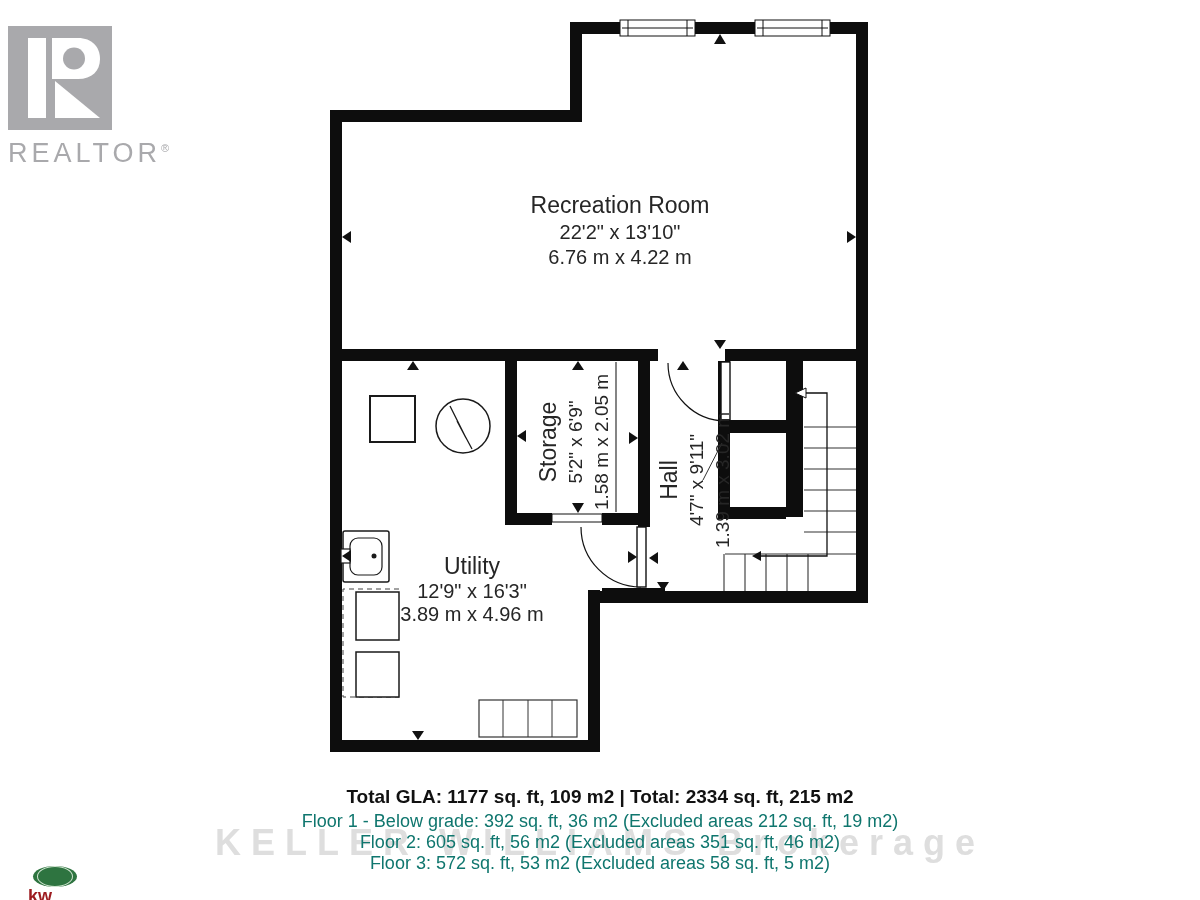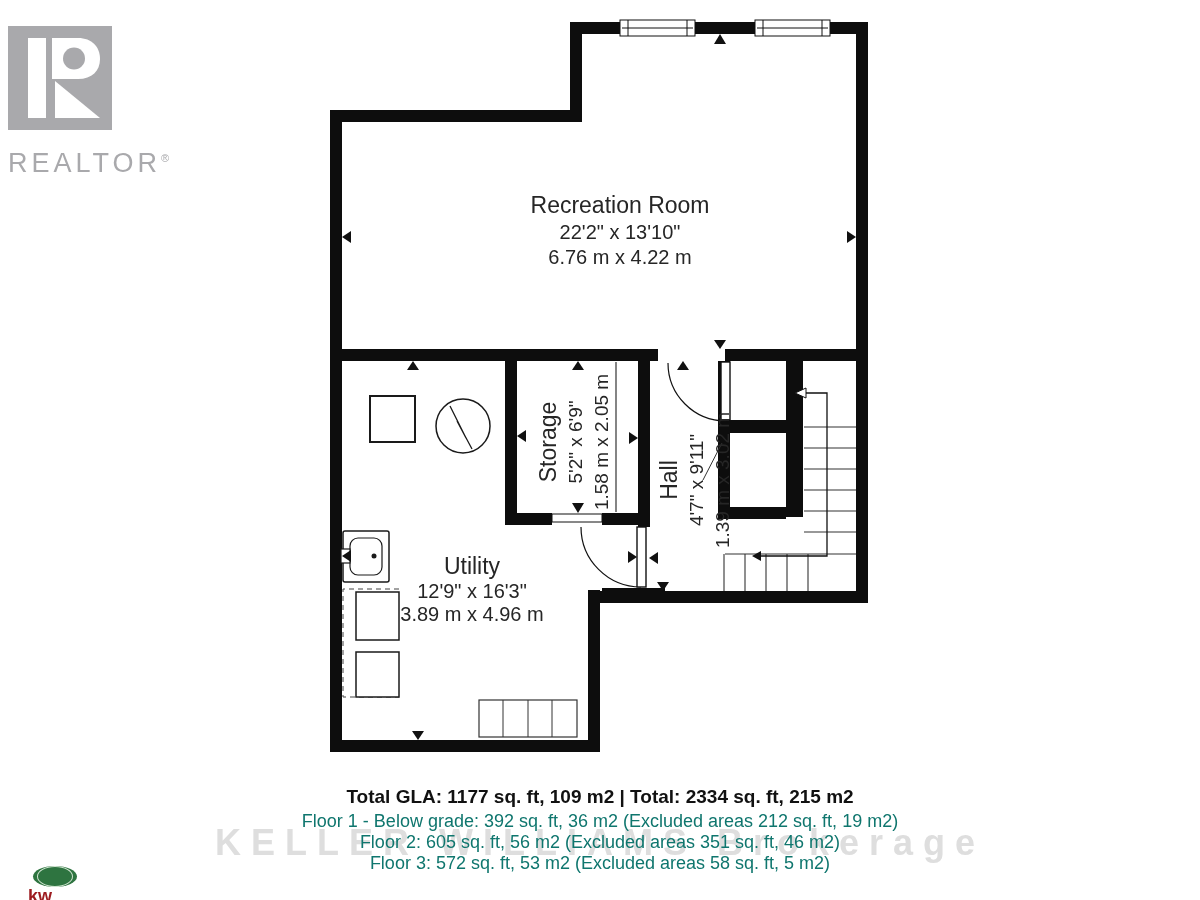--- a/index.html
+++ b/index.html
@@ -1,21 +1,21 @@
 <!DOCTYPE html>
 <html><head>
 <meta charset="utf-8">
 <style>
   html,body{margin:0;padding:0;background:#fff;}
   body{width:1200px;height:900px;position:relative;overflow:hidden;
        font-family:"Liberation Sans",sans-serif;color:#1c1c1c;}
 
   
   .realtor-logo{position:absolute;left:8px;top:26px;width:150px;z-index:1;}
-  .realtor-word{margin-top:14px;font-size:27px;letter-spacing:4px;color:#a9a9ac;
+  .realtor-word{margin-top:4px;font-size:27px;letter-spacing:4px;color:#a9a9ac;
                 font-weight:400;white-space:nowrap;}
   .realtor-word sup{font-size:11px;letter-spacing:0;}
 
   
   #plan{position:absolute;left:0;top:0;z-index:0;}
   .room-name{font-size:23px;fill:#262626;}
   .room-dim{font-size:20px;fill:#262626;}
   .room-dim-rot{font-size:19px;fill:#262626;}
 
   

